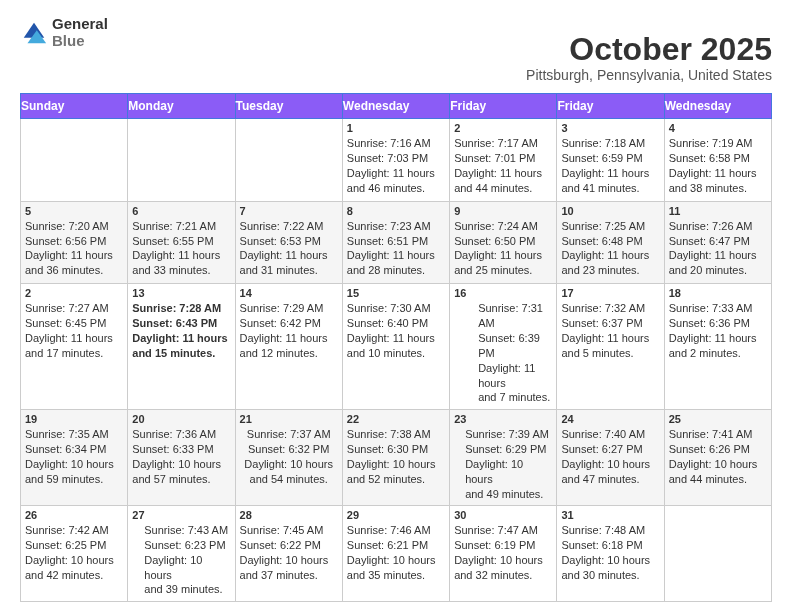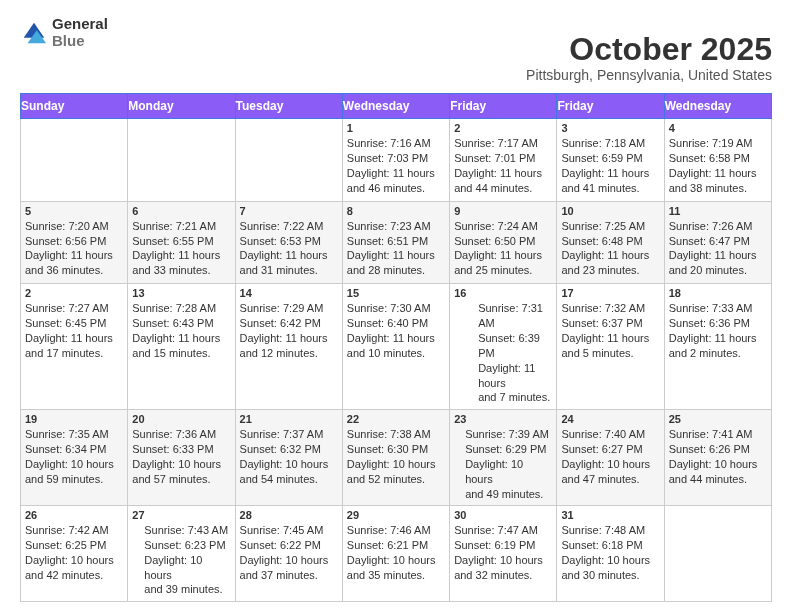--- a/index.html
+++ b/index.html
@@ -225,21 +225,21 @@
         <tr>
           <td>
             <span class="day-num">2</span>
             <div class="cell-content" style="white-space: pre-line;">Sunrise: 7:27 AM
 Sunset: 6:45 PM
 Daylight: 11 hours
 and 17 minutes.</div>
           </td>
           <td>
             <span class="day-num">13</span>
-            <div class="cell-content" style="white-space: pre-line;">Sunrise: 7:28 AM
+            <div class="cell-content" style="white-space: pre-line; font-weight: bold;">Sunrise: 7:28 AM
 Sunset: 6:43 PM
 Daylight: 11 hours
 and 15 minutes.</div>
           </td>
           <td>
             <span class="day-num">14</span>
             <div class="cell-content" style="white-space: pre-line;">Sunrise: 7:29 AM
 Sunset: 6:42 PM
 Daylight: 11 hours
 and 12 minutes.</div>
@@ -283,21 +283,21 @@
           </td>
           <td>
             <span class="day-num">20</span>
             <div class="cell-content" style="white-space: pre-line;">Sunrise: 7:36 AM
 Sunset: 6:33 PM
 Daylight: 10 hours
 and 57 minutes.</div>
           </td>
           <td>
             <span class="day-num">21</span>
-            <div class="cell-content" style="white-space: pre-line;">Sunrise: 7:37 AM
+            <div class="cell-content" style="white-space: pre-line; text-align: center;">Sunrise: 7:37 AM
 Sunset: 6:32 PM
 Daylight: 10 hours
 and 54 minutes.</div>
           </td>
           <td>
             <span class="day-num">22</span>
             <div class="cell-content" style="white-space: pre-line;">Sunrise: 7:38 AM
 Sunset: 6:30 PM
 Daylight: 10 hours
 and 52 minutes.</div>

